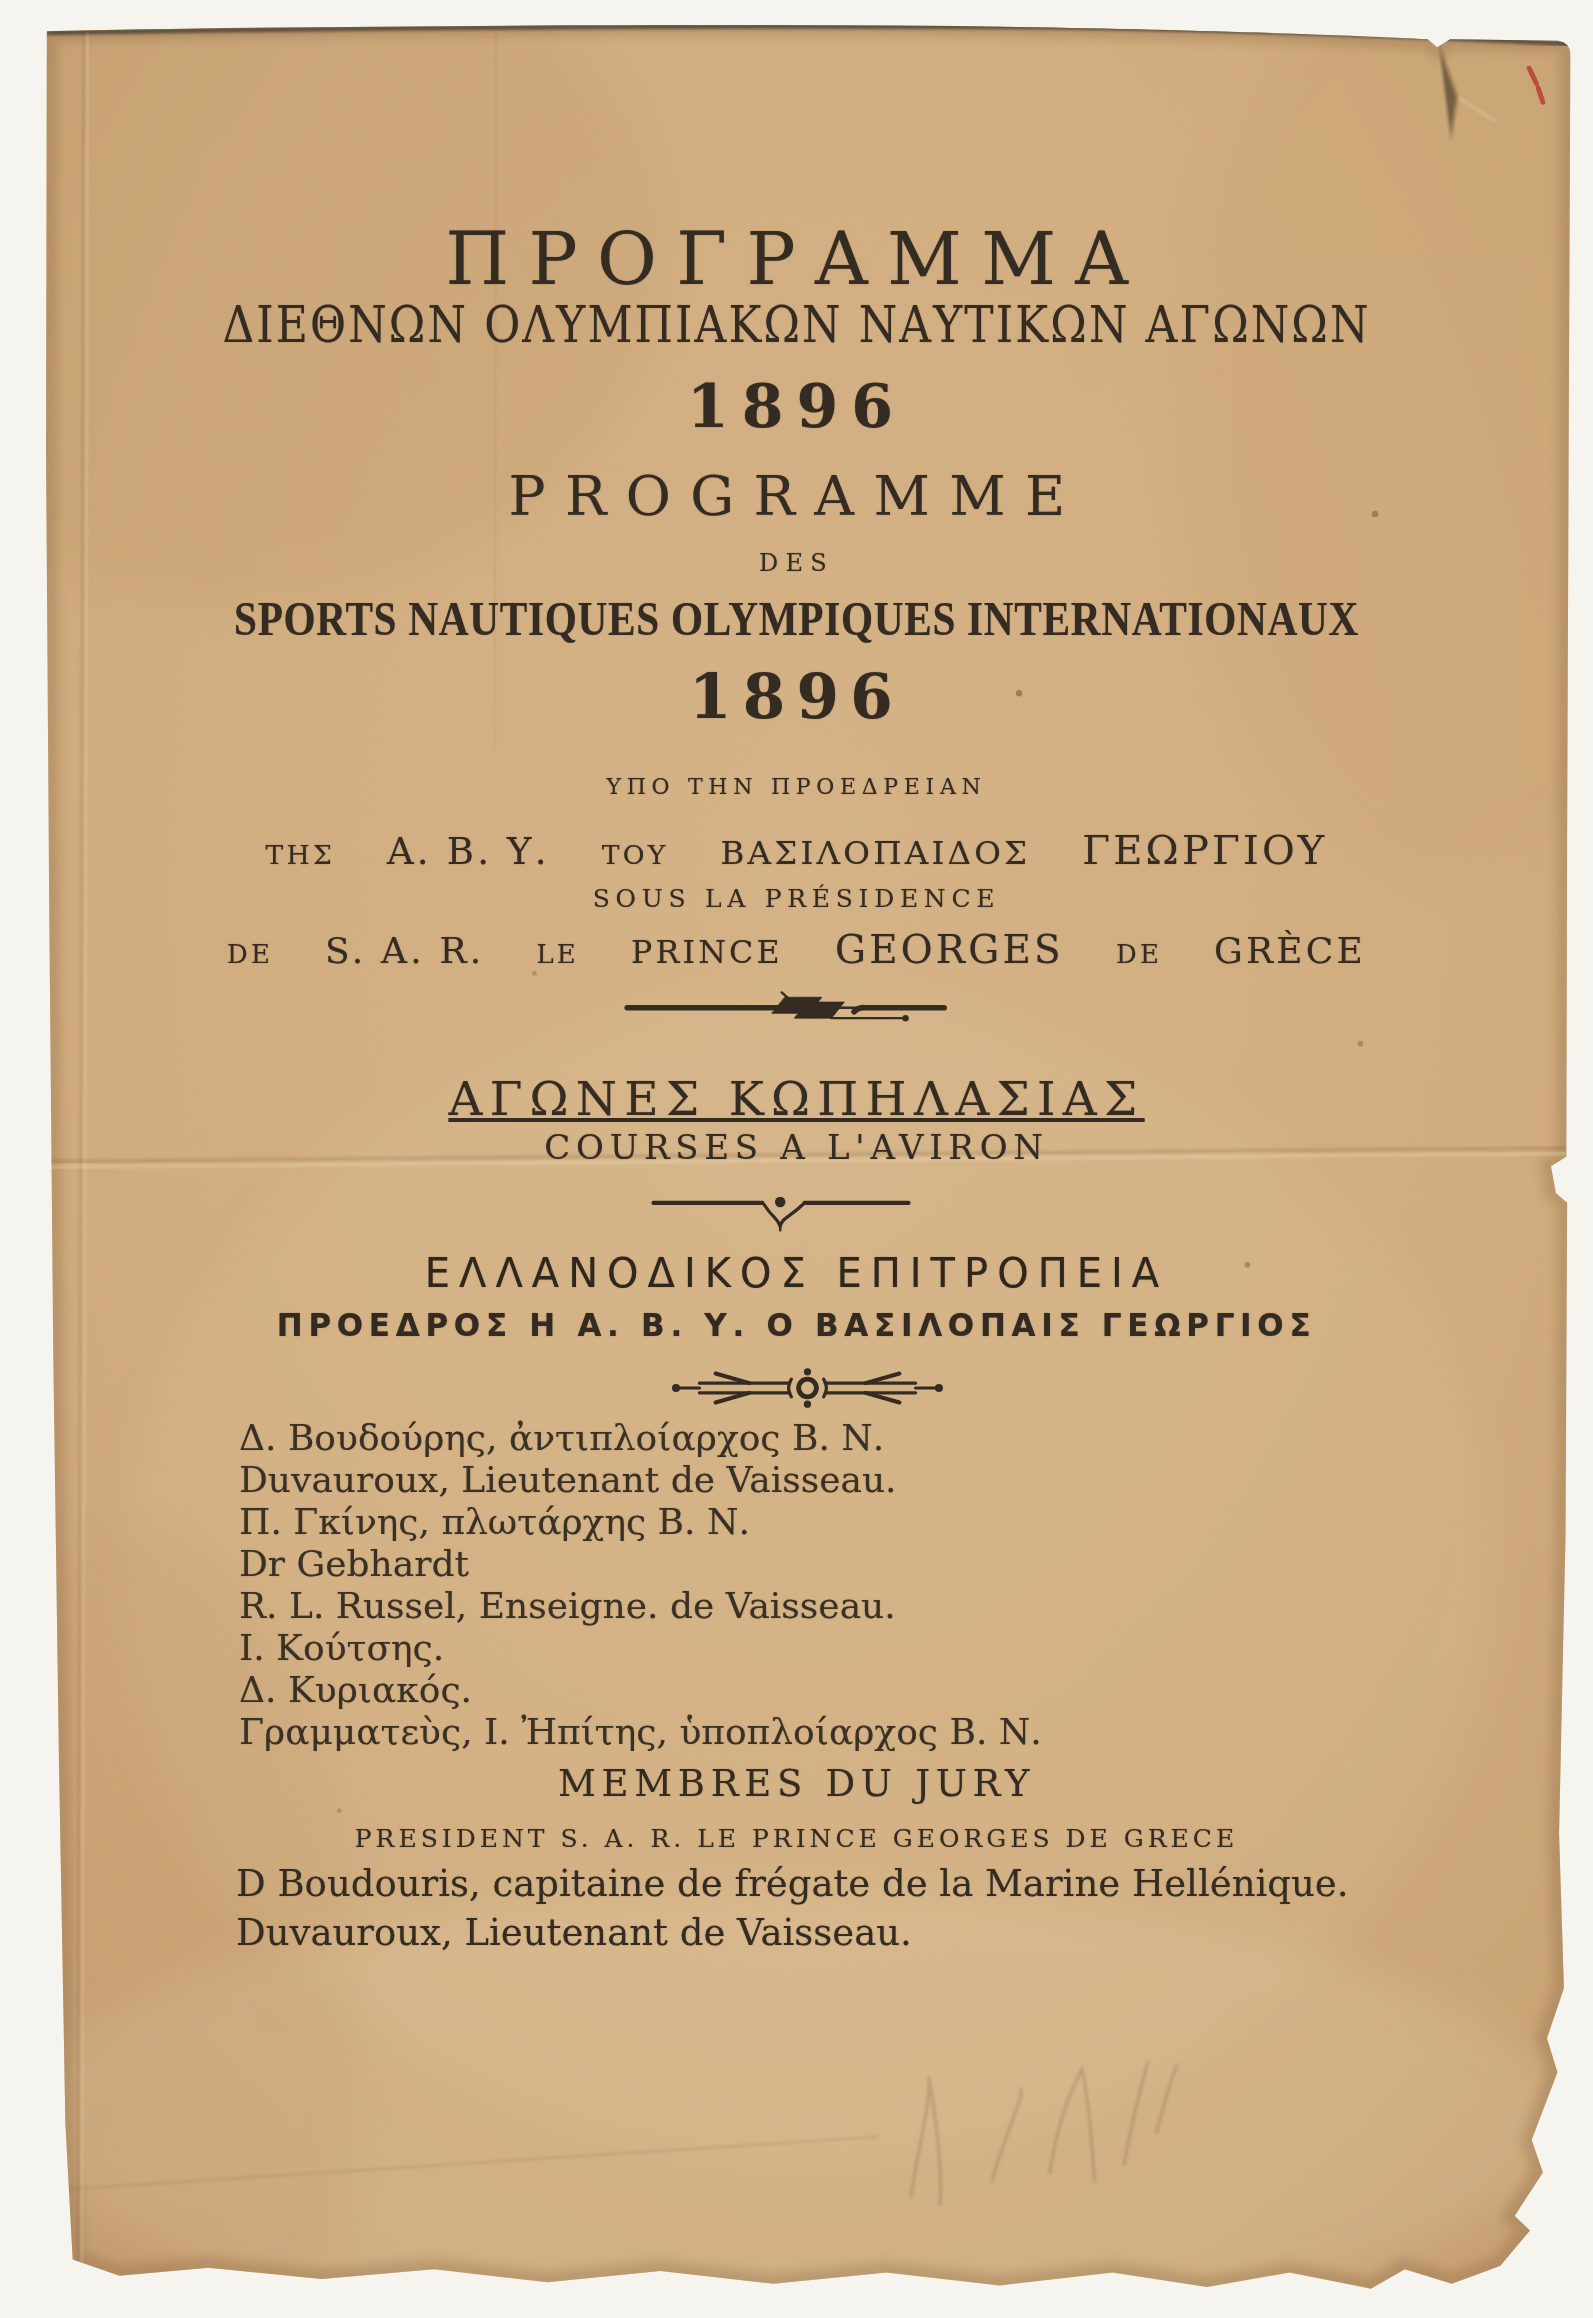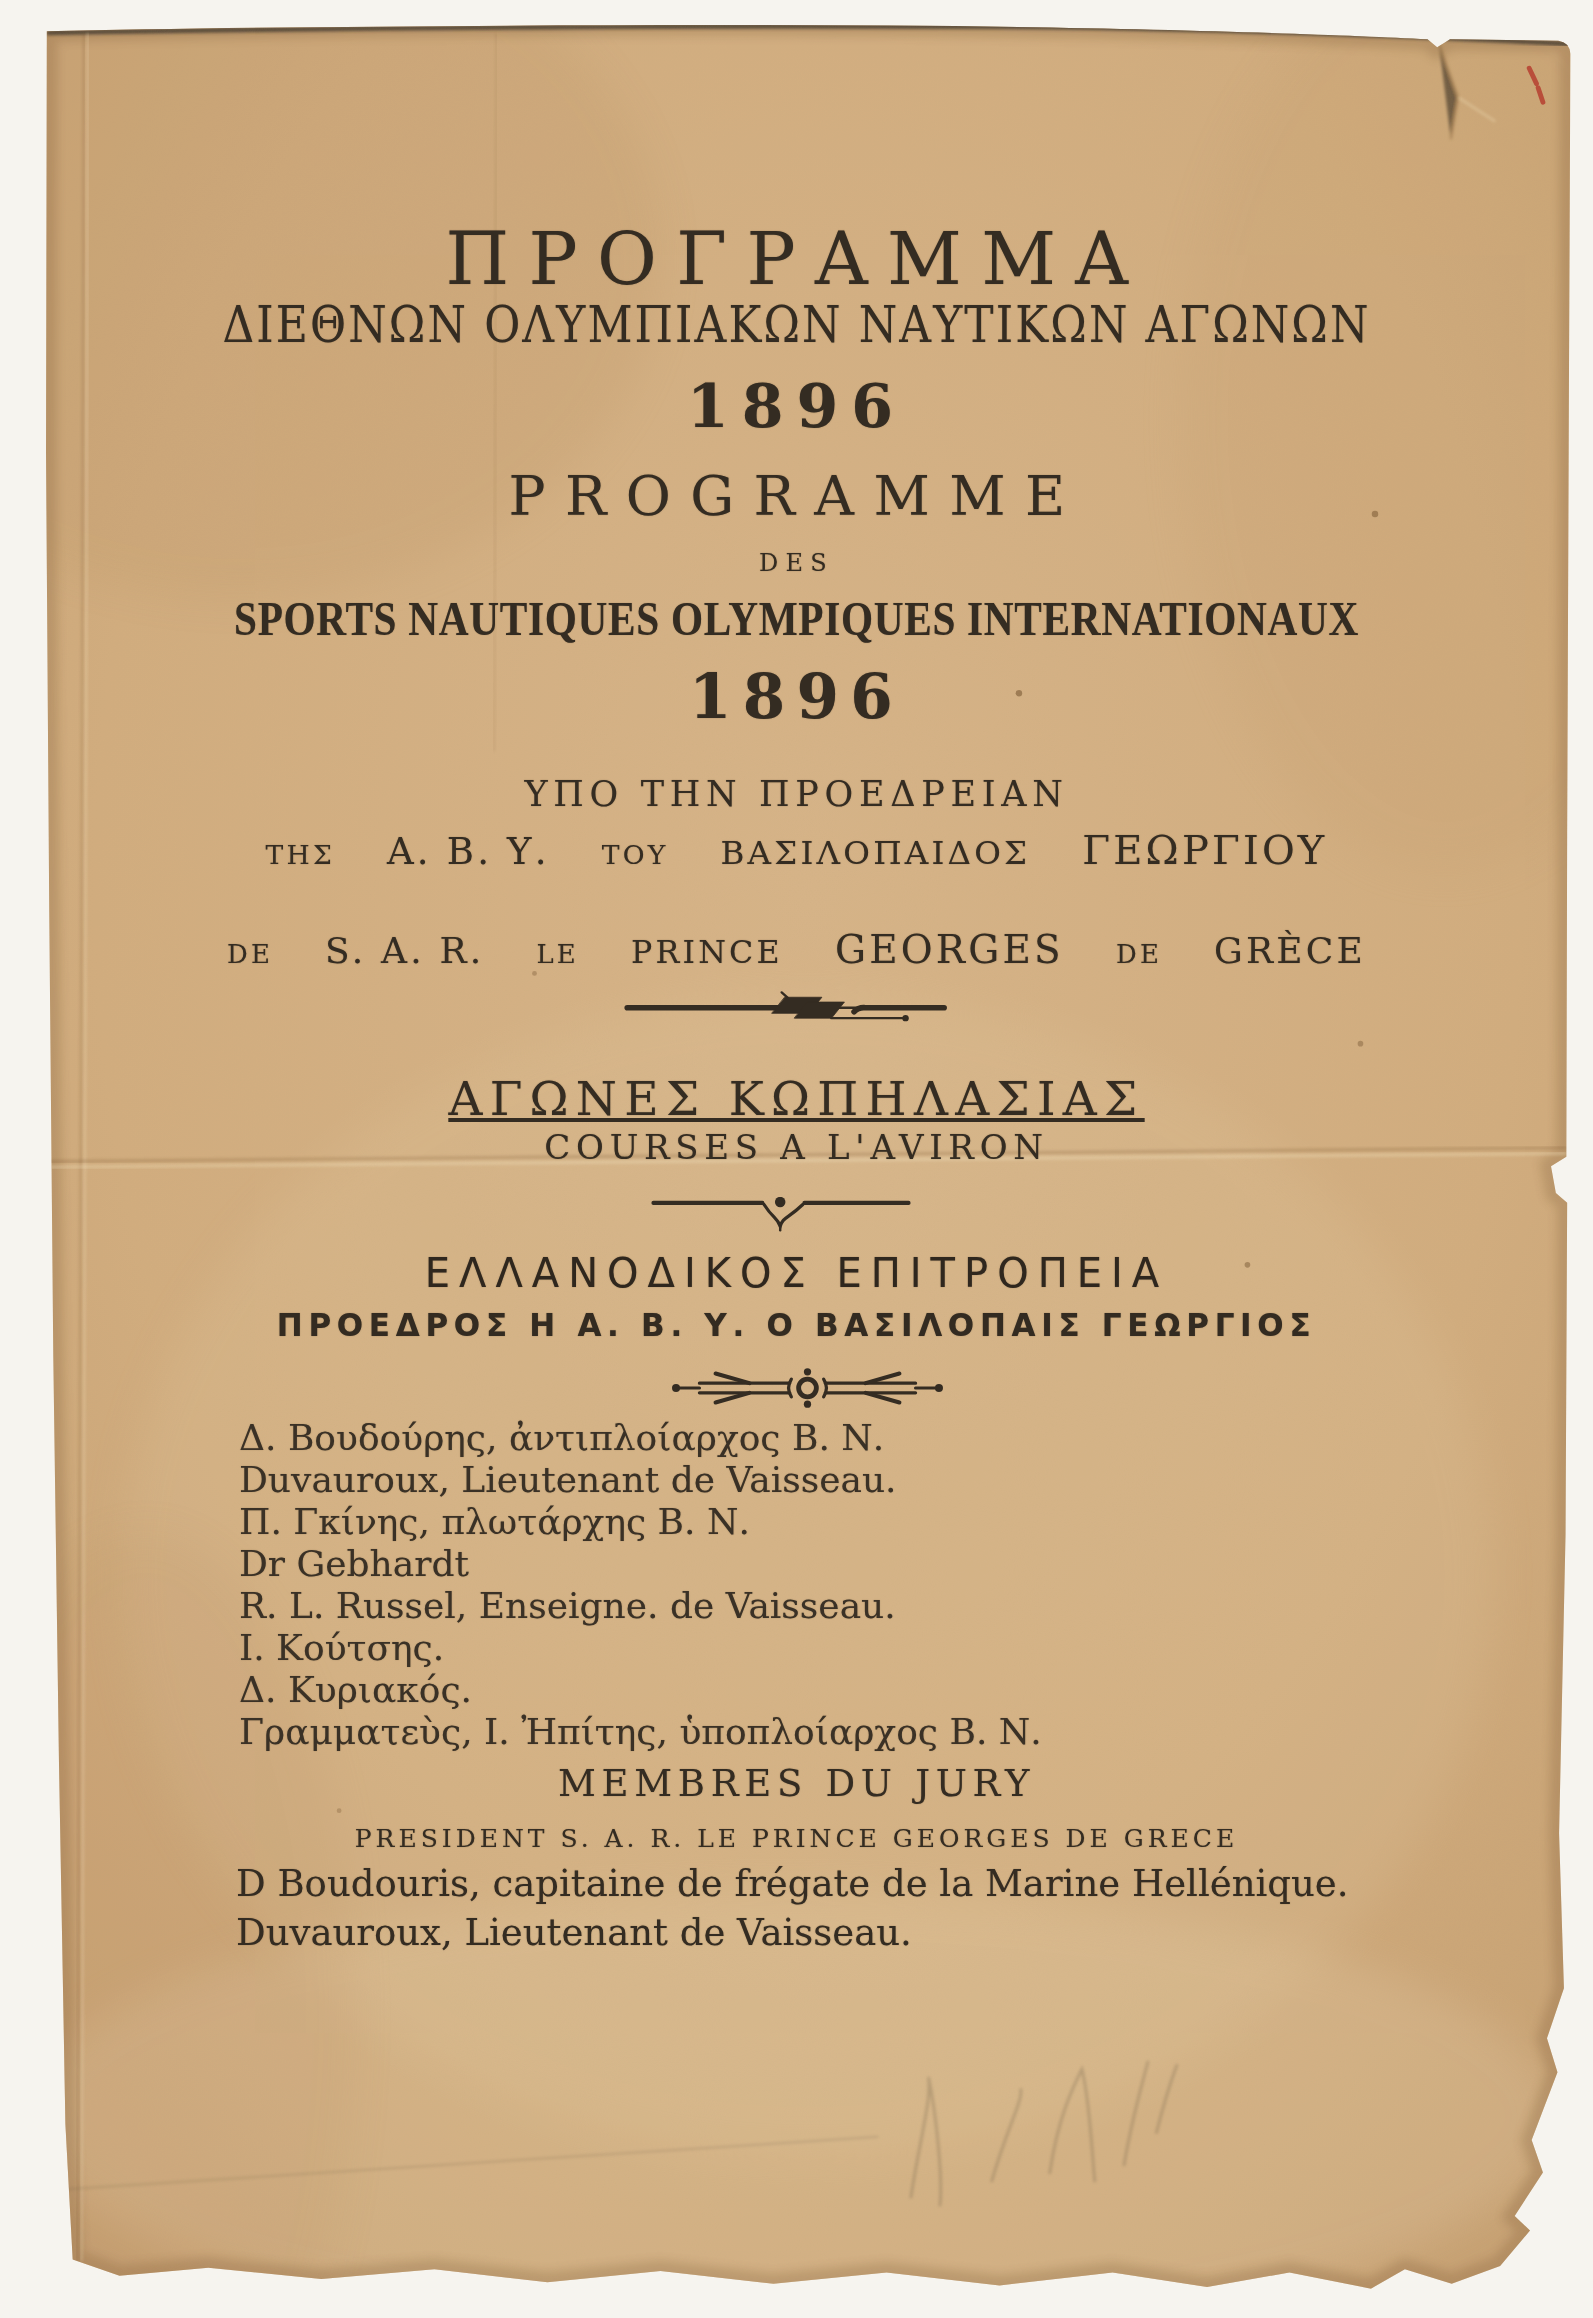--- a/index.html
+++ b/index.html
@@ -15,21 +15,21 @@
        text-shadow:0 0 1.2px rgba(58,44,26,.45);}
   .center{left:24px;width:1545px;text-align:center;}
   .gr-title       {top:216px;font-size:73px;letter-spacing:19.4px;}
   .gr-subtitle    {top:296px;font-size:50px;letter-spacing:2.4px;transform:scaleX(.88);transform-origin:center;}
   .gr-year        {top:371px;font-size:60px;font-weight:bold;letter-spacing:13px;}
   .fr-title       {top:464px;font-size:55px;letter-spacing:19.4px;}
   .fr-article     {top:549px;font-size:24px;letter-spacing:7.3px;}
   .fr-subtitle    {top:591px;font-size:48px;font-weight:bold;letter-spacing:0.8px;
                    font-family:"Liberation Serif","DejaVu Serif",serif;transform:scaleX(.86);transform-origin:center;}
   .fr-year        {top:661px;font-size:61px;font-weight:bold;letter-spacing:11.3px;}
-  .pres-gr-head   {top:774px;font-size:35px;letter-spacing:5.7px;}
+  .pres-gr-head   {top:774px;font-size:22px;letter-spacing:5.7px;}
   .pres-gr-line   {top:827px;font-size:37px;letter-spacing:3.2px;}
   .pres-fr-head   {top:884px;font-size:25px;letter-spacing:5.7px;}
   .pres-fr-line   {top:927px;font-size:36px;letter-spacing:3.2px;}
   .seg{display:inline-block;margin:0 26px;vertical-align:baseline;}
   .seg-sm{font-size:.72em;}
   .seg-md{font-size:.88em;}
   .seg-lg{font-size:1.08em;}
   .event-gr       {top:1071px;font-size:47px;letter-spacing:7.3px;text-decoration:underline;}
   .event-fr       {top:1127px;font-size:34px;letter-spacing:5.7px;}
   .comm-head      {top:1250px;font-size:40px;font-weight:normal;letter-spacing:9px;
@@ -129,20 +129,21 @@
   <div class="txt center gr-year">1896</div>
   <div class="txt center fr-title">PROGRAMME</div>
   <div class="txt center fr-article">DES</div>
   <div class="txt center fr-subtitle">SPORTS NAUTIQUES OLYMPIQUES INTERNATIONAUX</div>
   <div class="txt center fr-year">1896</div>
 
   <div class="txt center pres-gr-head">ΥΠΟ ΤΗΝ ΠΡΟΕΔΡΕΙΑΝ</div>
   <div class="txt center pres-gr-line">
     <span class="seg seg-sm">ΤΗΣ</span><span class="seg">Α. Β. Υ.</span><span class="seg seg-sm">ΤΟΥ</span><span class="seg seg-md">ΒΑΣΙΛΟΠΑΙΔΟΣ</span><span class="seg seg-lg">ΓΕΩΡΓΙΟΥ</span>
   </div>
+  <div class="txt center pres-fr-head">SOUS LA PRÉSIDENCE</div>
   <div class="txt center pres-fr-line">
     <span class="seg seg-sm">DE</span><span class="seg">S. A. R.</span><span class="seg seg-sm">LE</span><span class="seg seg-md">PRINCE</span><span class="seg seg-lg">GEORGES</span><span class="seg seg-sm">DE</span><span class="seg">GRÈCE</span>
   </div>
 
   <svg class="orn" style="left:620px;top:990px;" width="333" height="37" viewBox="0 0 412 46">
     <g stroke="#342c22" fill="#342c22" stroke-linecap="round">
       <path d="M8,22 H196" stroke-width="7"></path>
       <path d="M196,22 H298" stroke-width="3" fill="none"></path>
       <path d="M208,10 L200,3" stroke-width="3"></path>
       <path d="M204,9 L250,9 L234,29 L188,29 Z" stroke-width="1"></path>

